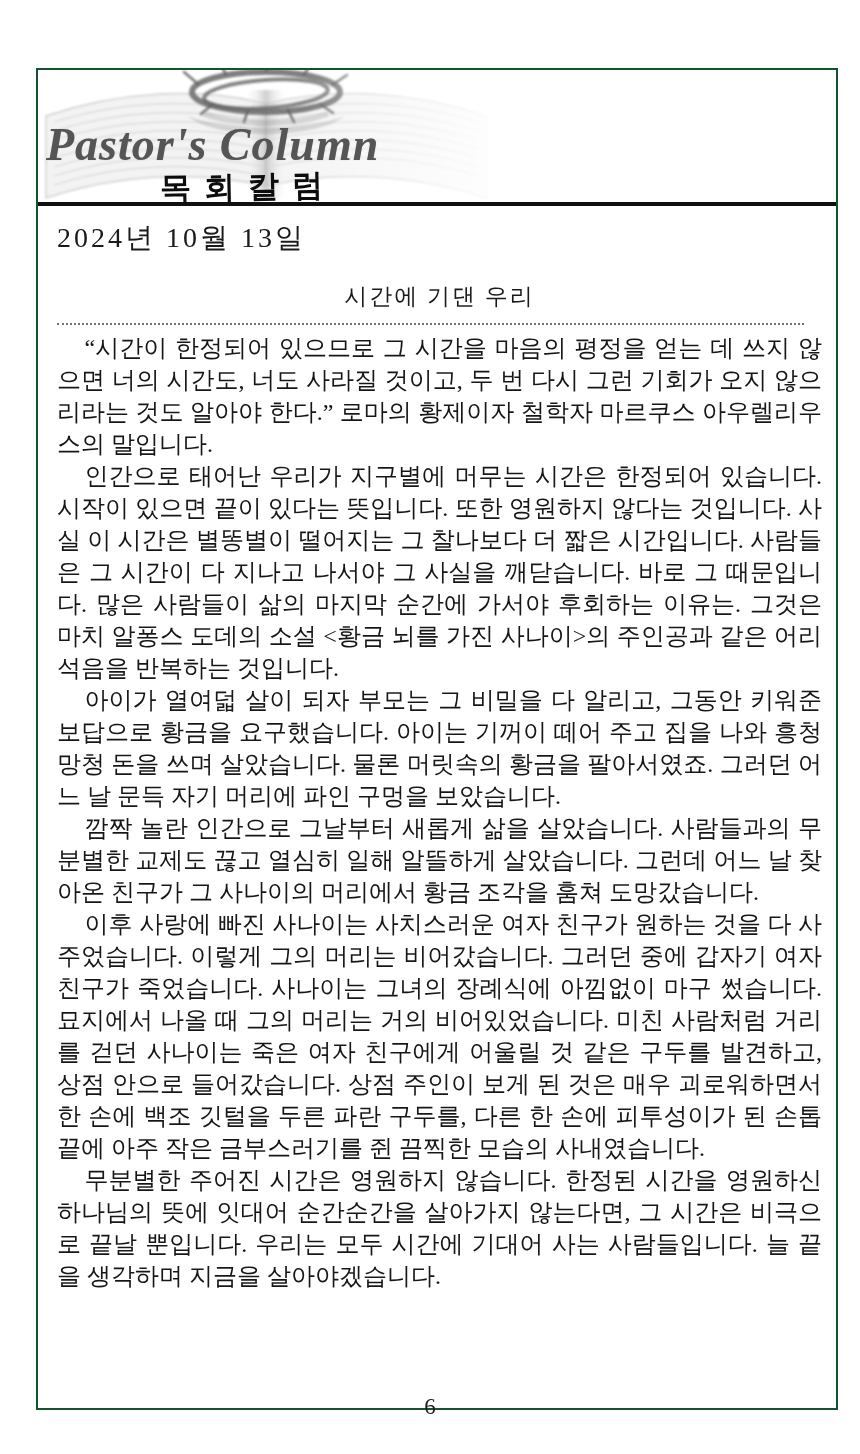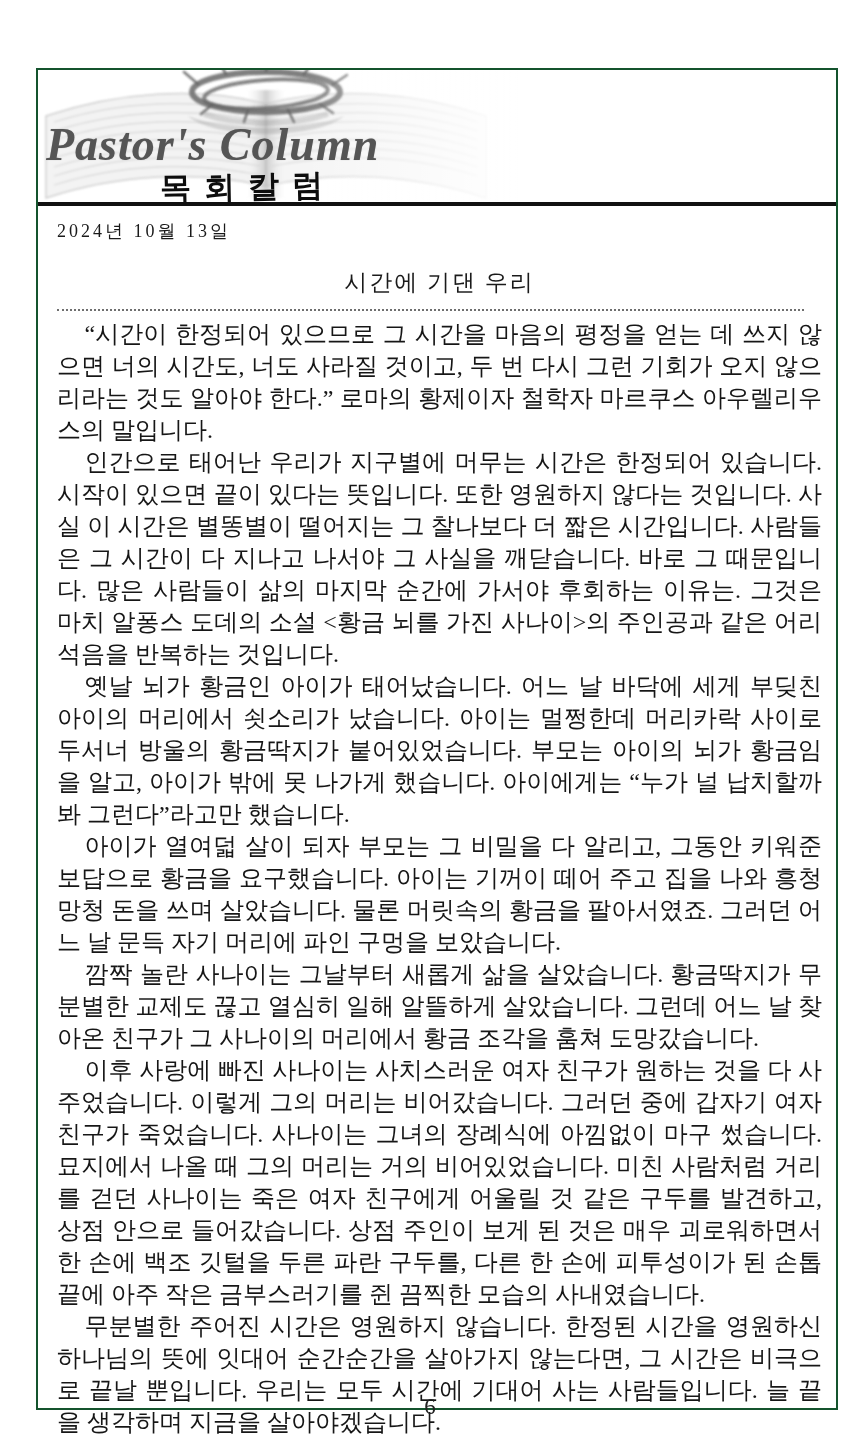--- a/index.html
+++ b/index.html
@@ -62,21 +62,21 @@
 
   
   .content {
     flex: 1 1 auto;
     padding: 0 14px 0 19px;
     display: flex;
     flex-direction: column;
   }
   .date-line {
     margin-top: 13px;
-    font-size: 18px;
+    font-size: 28px;
     letter-spacing: 3px;
   }
   .article-title {
     margin-top: 24px;
     text-align: center;
     font-size: 23px;
     letter-spacing: 2px;
   }
   .byline {
     margin-top: 15px;
@@ -189,22 +189,21 @@
     <div class="masthead-title-ko">목회칼럼</div>
   </div>
 
   <div class="content">
     <div class="date-line">2024년 10월 13일</div>
     <div class="article-title">시간에 기댄 우리</div>
     <div class="dotted-divider"></div>
     <div class="article-body">
       <p>“시간이 한정되어 있으므로 그 시간을 마음의 평정을 얻는 데 쓰지 않으면 너의 시간도, 너도 사라질 것이고, 두 번 다시 그런 기회가 오지 않으리라는 것도 알아야 한다.” 로마의 황제이자 철학자 마르쿠스 아우렐리우스의 말입니다.</p>
       <p>인간으로 태어난 우리가 지구별에 머무는 시간은 한정되어 있습니다. 시작이 있으면 끝이 있다는 뜻입니다. 또한 영원하지 않다는 것입니다. 사실 이 시간은 별똥별이 떨어지는 그 찰나보다 더 짧은 시간입니다. 사람들은 그 시간이 다 지나고 나서야 그 사실을 깨닫습니다. 바로 그 때문입니다. 많은 사람들이 삶의 마지막 순간에 가서야 후회하는 이유는. 그것은 마치 알퐁스 도데의 소설 &lt;황금 뇌를 가진 사나이&gt;의 주인공과 같은 어리석음을 반복하는 것입니다.</p>
-      <p>옛날 뇌가 황금인 아이가 태어났습니다. 어느 날 바닥에 세게 부딪친 아이의 머리에서 쇳소리가 났습니다. 아이는 멀쩡한데 머리카락 사이로 두서너 방울의 황금딱지가 붙어있었습니다. 부모는 아이의 뇌가 황금임을 알고, 아이가 밖에 못 나가게 했습니다. 아이에게는 “누가 널 납치할까봐 그런다”라고만 했습니다.</p>
       <p>아이가 열여덟 살이 되자 부모는 그 비밀을 다 알리고, 그동안 키워준 보답으로 황금을 요구했습니다. 아이는 기꺼이 떼어 주고 집을 나와 흥청망청 돈을 쓰며 살았습니다. 물론 머릿속의 황금을 팔아서였죠. 그러던 어느 날 문득 자기 머리에 파인 구멍을 보았습니다.</p>
-      <p>깜짝 놀란 사나이는 그날부터 새롭게 삶을 살았습니다. 황금딱지가 무분별한 교제도 끊고 열심히 일해 알뜰하게 살았습니다. 그런데 어느 날 찾아온 친구가 그 사나이의 머리에서 황금 조각을 훔쳐 도망갔습니다.</p>
+      <p>깜짝 놀란 인간으로 그날부터 새롭게 삶을 살았습니다. 사람들과의 무분별한 교제도 끊고 열심히 일해 알뜰하게 살았습니다. 그런데 어느 날 찾아온 친구가 그 사나이의 머리에서 황금 조각을 훔쳐 도망갔습니다.</p>
       <p>이후 사랑에 빠진 사나이는 사치스러운 여자 친구가 원하는 것을 다 사주었습니다. 이렇게 그의 머리는 비어갔습니다. 그러던 중에 갑자기 여자 친구가 죽었습니다. 사나이는 그녀의 장례식에 아낌없이 마구 썼습니다. 묘지에서 나올 때 그의 머리는 거의 비어있었습니다. 미친 사람처럼 거리를 걷던 사나이는 죽은 여자 친구에게 어울릴 것 같은 구두를 발견하고, 상점 안으로 들어갔습니다. 상점 주인이 보게 된 것은 매우 괴로워하면서 한 손에 백조 깃털을 두른 파란 구두를, 다른 한 손에 피투성이가 된 손톱 끝에 아주 작은 금부스러기를 쥔 끔찍한 모습의 사내였습니다.</p>
       <p>무분별한 주어진 시간은 영원하지 않습니다. 한정된 시간을 영원하신 하나님의 뜻에 잇대어 순간순간을 살아가지 않는다면, 그 시간은 비극으로 끝날 뿐입니다. 우리는 모두 시간에 기대어 사는 사람들입니다. 늘 끝을 생각하며 지금을 살아야겠습니다.</p>
     </div>
   </div>
 </div>
 
 <div class="page-number">6</div>
 
 </body></html>

